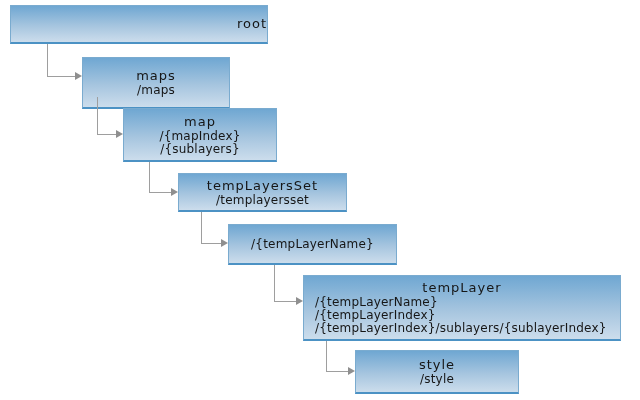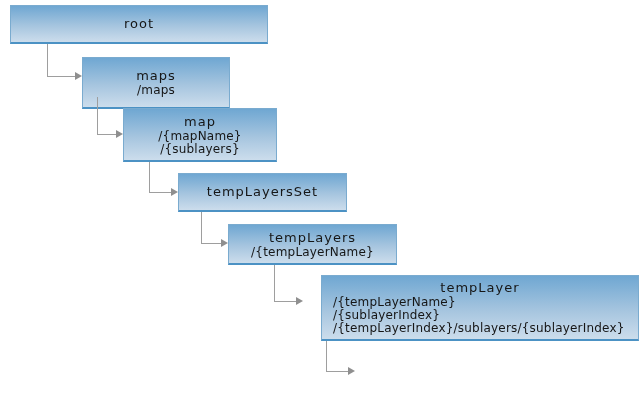--- a/index.html
+++ b/index.html
@@ -10,67 +10,71 @@
   .node{
     position:absolute;box-sizing:border-box;
     border:1px solid #7aabcf;
     border-bottom:2px solid #4c92c4;
     background:linear-gradient(180deg,#6fa7d2 0%,#a6c5df 55%,#ccddec 100%);
     display:flex;flex-direction:column;align-items:center;justify-content:center;
     color:#161616;
   }
   .node .title{font-size:13px;line-height:16px;letter-spacing:1px;white-space:nowrap;}
   .node .path{font-size:12px;line-height:13px;letter-spacing:0.2px;white-space:nowrap;}
-  .node.left-paths{align-items:stretch;margin-left:18px;}
+  .node.left-paths{align-items:stretch;}
   .node.left-paths .title{text-align:center;}
   .node.left-paths .path{text-align:left;padding-left:11px;}
   .cv{position:absolute;width:1px;background:#9e9e9e;}
   .ch{position:absolute;height:1px;background:#9e9e9e;}
   .arr{
     position:absolute;width:0;height:0;
     border-top:4px solid transparent;border-bottom:4px solid transparent;
     border-left:7px solid #8f8f8f;
   }
 </style>
 </head>
 <body>
 
 <div class="stage">
 
-  <div class="node" style="left:10px;top:5px;width:258px;height:39px;">
+  <div class="node" style="left:10px;top:5px;width:258px;height:39px;align-items:flex-end;">
     <div class="title">root</div>
   </div>
 
   <div class="node" style="left:82px;top:57px;width:148px;height:52px;">
     <div class="title">maps</div>
     <div class="path">/maps</div>
   </div>
 
   <div class="node" style="left:123px;top:108px;width:154px;height:54px;">
     <div class="title">map</div>
-    <div class="path">/{mapName}</div>
+    <div class="path">/{mapIndex}</div>
     <div class="path">/{sublayers}</div>
   </div>
 
   <div class="node" style="left:178px;top:173px;width:169px;height:39px;">
     <div class="title">tempLayersSet</div>
+    <div class="path">/templayersset</div>
   </div>
 
   <div class="node" style="left:228px;top:224px;width:169px;height:41px;">
-    <div class="title">tempLayers</div>
     <div class="path">/{tempLayerName}</div>
   </div>
 
   <div class="node left-paths" style="left:303px;top:275px;width:318px;height:66px;">
     <div class="title">tempLayer</div>
     <div class="path">/{tempLayerName}</div>
-    <div class="path">/{sublayerIndex}</div>
+    <div class="path">/{tempLayerIndex}</div>
     <div class="path">/{tempLayerIndex}/sublayers/{sublayerIndex}</div>
   </div>
 
+  <div class="node" style="left:355px;top:350px;width:164px;height:44px;">
+    <div class="title">style</div>
+    <div class="path">/style</div>
+  </div>
 
   <div>
     <div class="cv" style="left:47px;top:44px;height:33px;"></div>
     <div class="ch" style="left:47px;top:76px;width:28px;"></div>
     <div class="arr" style="left:75px;top:72px;"></div>
   </div>
 
   <div>
     <div class="cv" style="left:97px;top:97px;height:38px;"></div>
     <div class="ch" style="left:97px;top:134px;width:19px;"></div>

